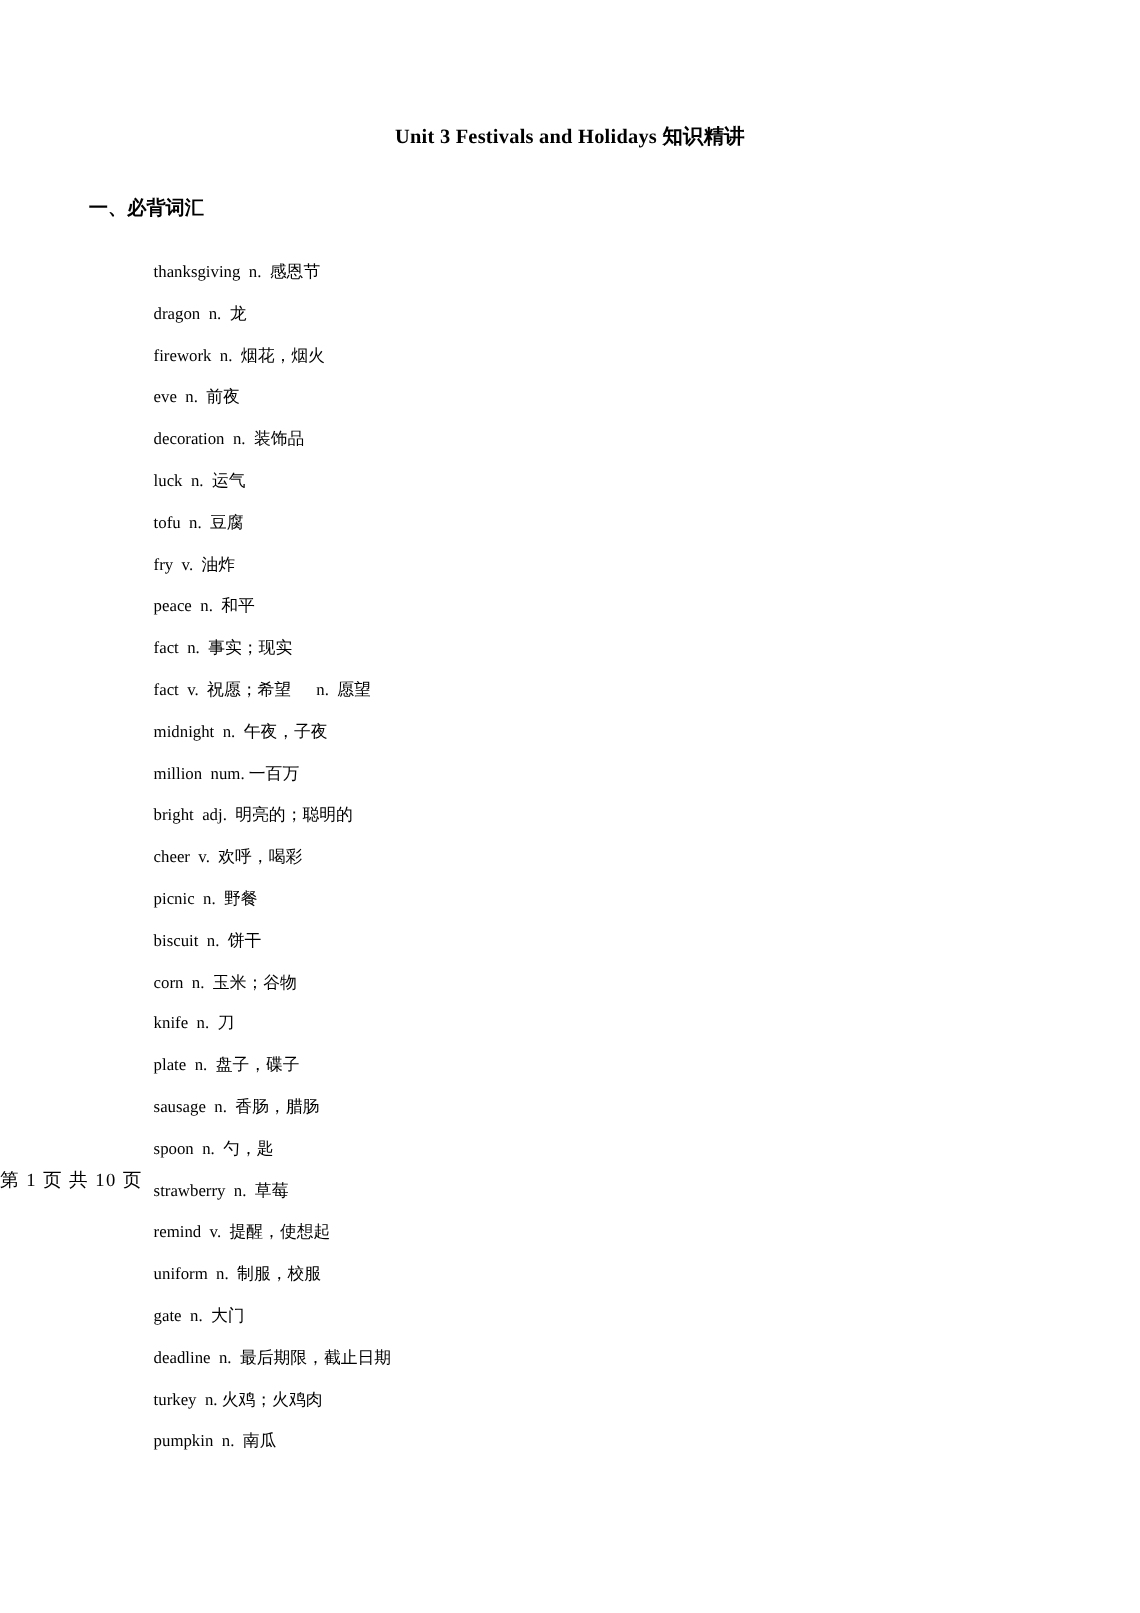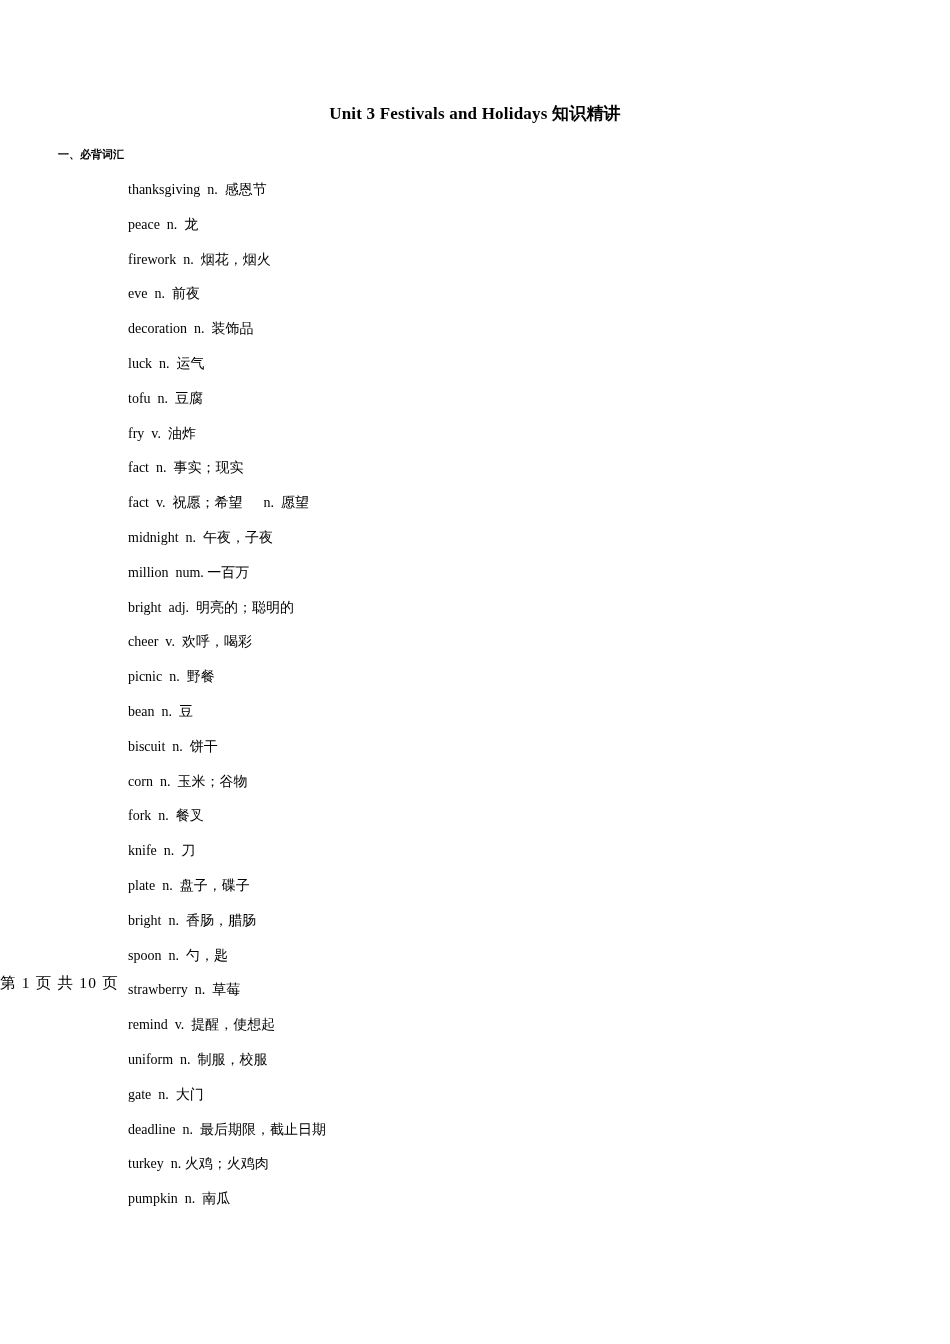--- a/index.html
+++ b/index.html
@@ -26,22 +26,22 @@
     text-align: center;
     font-weight: bold;
     font-size: 17px;
     font-family: "Liberation Serif", serif;
     margin: 0;
     padding-top: 102px;
     letter-spacing: 0.2px;
   }
   .section-heading {
     font-weight: bold;
-    font-size: 11px;
-    margin: 0;
+    font-size: 16px;
+    margin: 16px;
     padding-top: 22px;
     padding-left: 58px;
   }
   .word-list {
     margin: 0;
     padding: 0;
     list-style: none;
     padding-left: 128px;
     padding-top: 11px;
   }
@@ -65,41 +65,40 @@
 <body>
 
 <div class="page">
 
   <h1 class="doc-title">Unit 3 Festivals and Holidays 知识精讲</h1>
 
   <h2 class="section-heading">一、必背词汇</h2>
 
   <ul class="word-list">
     <li class="word-item">thanksgiving  n.  感恩节</li>
-    <li class="word-item">peace  n.  龙</li>
+    <li class="word-item">dragon  n.  龙</li>
     <li class="word-item">firework  n.  烟花，烟火</li>
     <li class="word-item">eve  n.  前夜</li>
     <li class="word-item">decoration  n.  装饰品</li>
     <li class="word-item">luck  n.  运气</li>
     <li class="word-item">tofu  n.  豆腐</li>
     <li class="word-item">fry  v.  油炸</li>
+    <li class="word-item">peace  n.  和平</li>
     <li class="word-item">fact  n.  事实；现实</li>
     <li class="word-item">fact  v.  祝愿；希望      n.  愿望</li>
     <li class="word-item">midnight  n.  午夜，子夜</li>
     <li class="word-item">million  num. 一百万</li>
     <li class="word-item">bright  adj.  明亮的；聪明的</li>
     <li class="word-item">cheer  v.  欢呼，喝彩</li>
     <li class="word-item">picnic  n.  野餐</li>
-    <li class="word-item">bean  n.  豆</li>
     <li class="word-item">biscuit  n.  饼干</li>
     <li class="word-item">corn  n.  玉米；谷物</li>
-    <li class="word-item">fork  n.  餐叉</li>
     <li class="word-item">knife  n.  刀</li>
     <li class="word-item">plate  n.  盘子，碟子</li>
-    <li class="word-item">bright  n.  香肠，腊肠</li>
+    <li class="word-item">sausage  n.  香肠，腊肠</li>
     <li class="word-item">spoon  n.  勺，匙</li>
     <li class="word-item">strawberry  n.  草莓</li>
     <li class="word-item">remind  v.  提醒，使想起</li>
     <li class="word-item">uniform  n.  制服，校服</li>
     <li class="word-item">gate  n.  大门</li>
     <li class="word-item">deadline  n.  最后期限，截止日期</li>
     <li class="word-item">turkey  n. 火鸡；火鸡肉</li>
     <li class="word-item">pumpkin  n.  南瓜</li>
   </ul>
 

